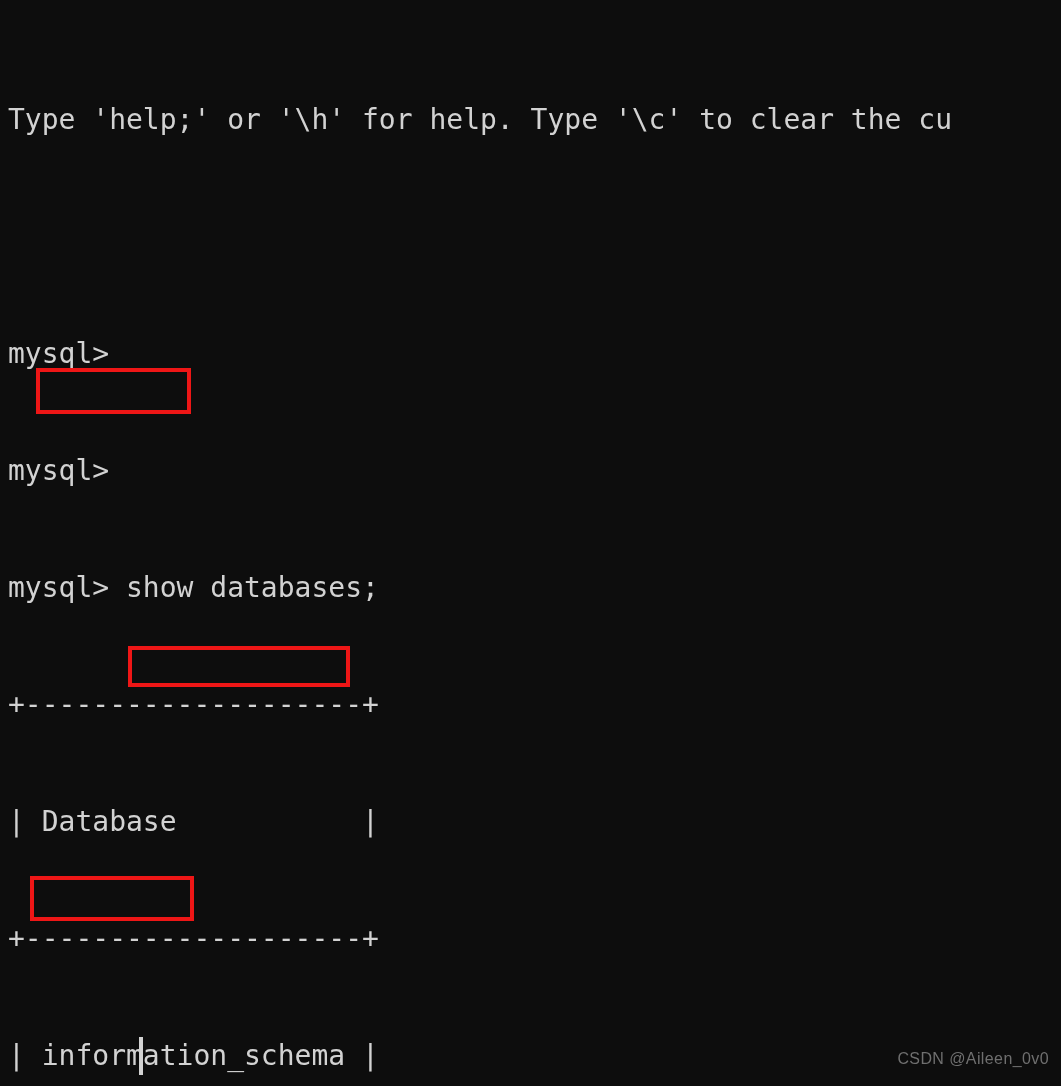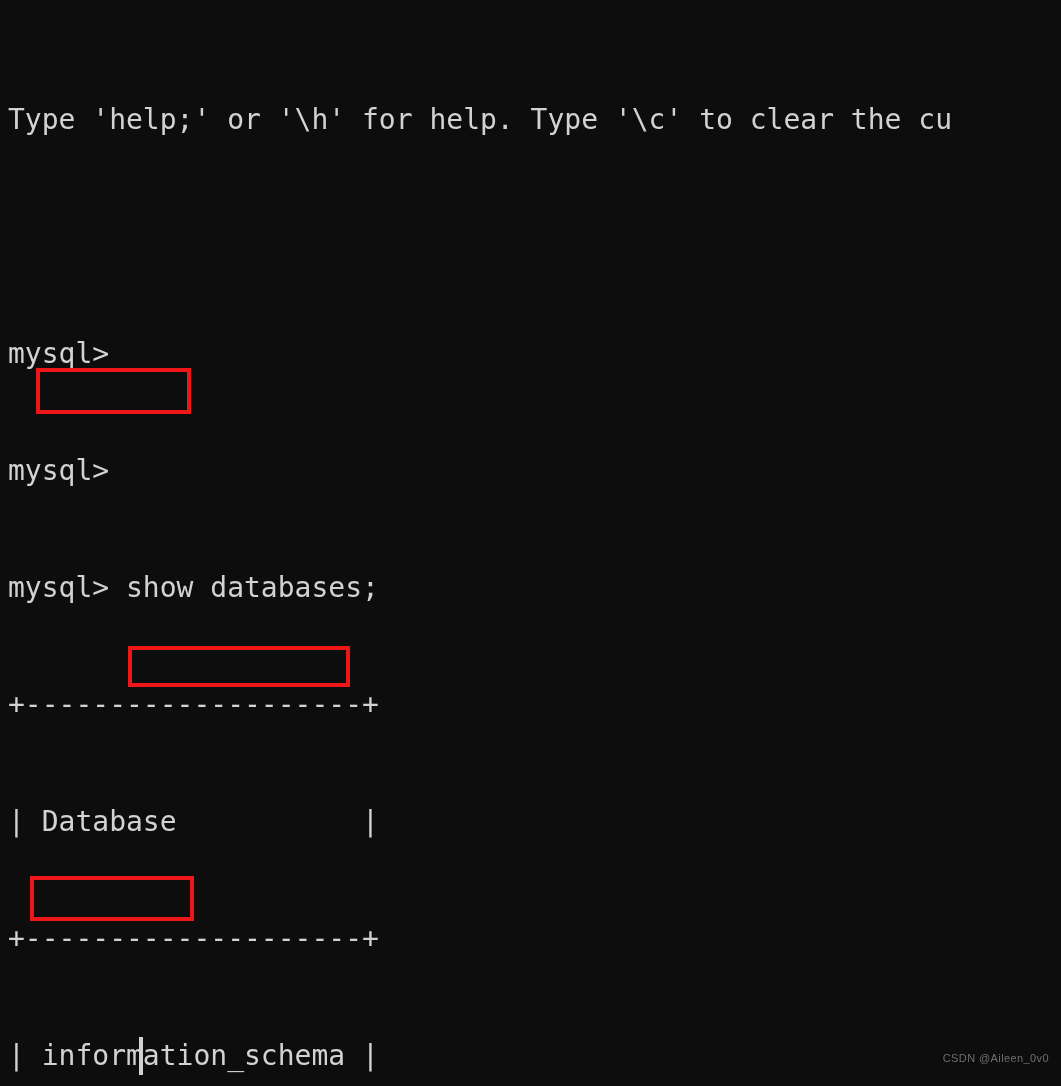--- a/index.html
+++ b/index.html
@@ -49,21 +49,21 @@
     top: 1037px;
     width: 4px;
     height: 38px;
     background: #d2d2d2;
   }
   #watermark {
     position: absolute;
     right: 12px;
     bottom: 8px;
     font-family: "Liberation Sans", sans-serif;
-    font-size: 11px;
+    font-size: 16px;
     color: #6f6f6f;
     letter-spacing: 0.4px;
     white-space: pre;
   }
 </style>
 </head>
 <body>
 
 <div id="terminal">
 

